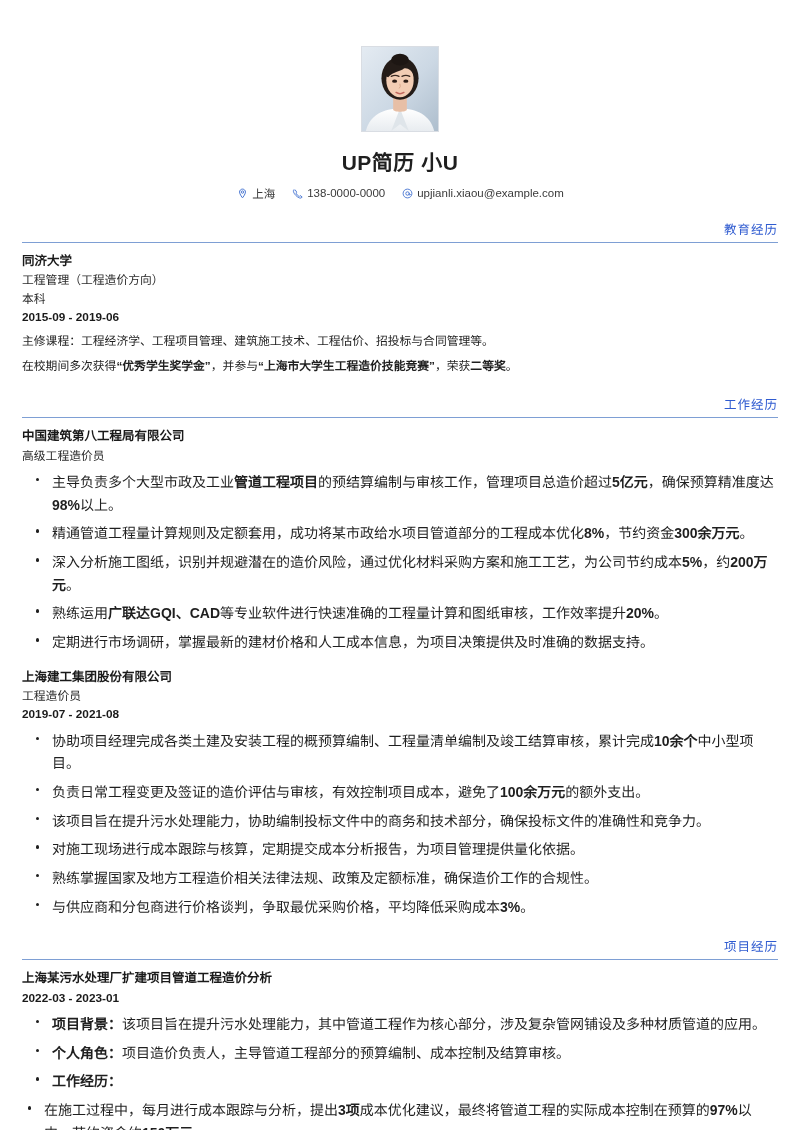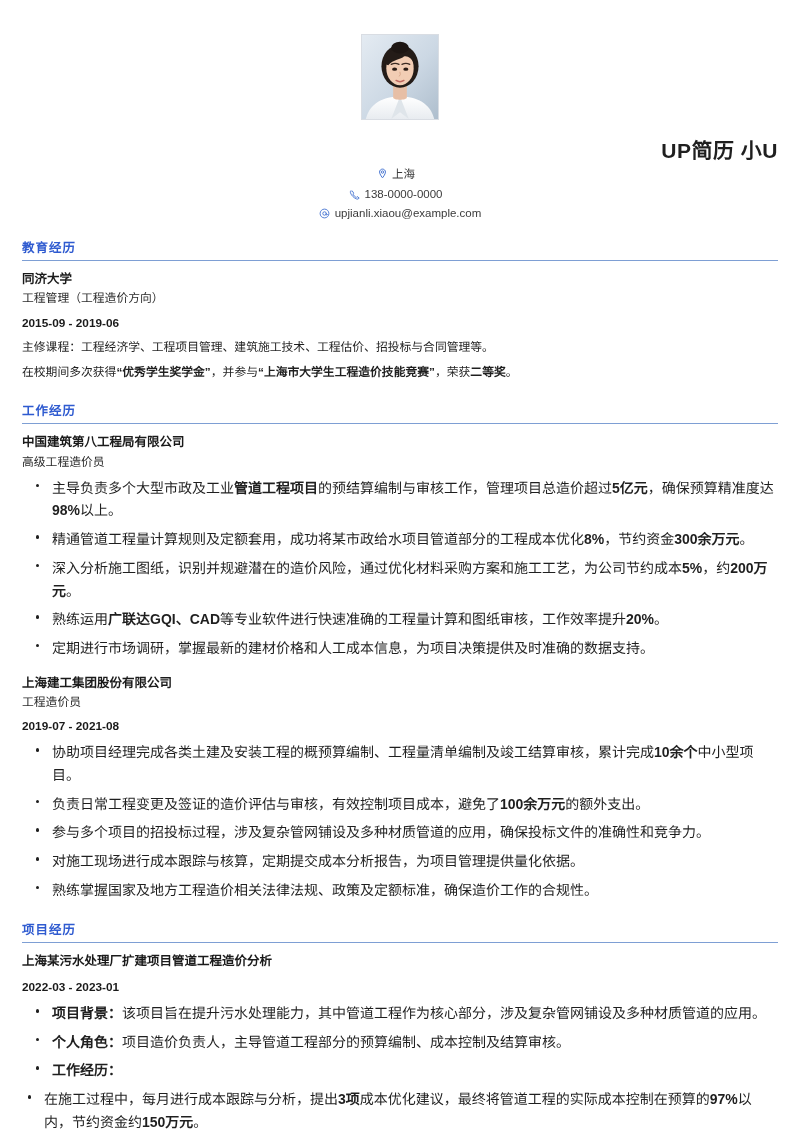--- a/index.html
+++ b/index.html
@@ -18,22 +18,22 @@
     margin: 0 auto;
     background: #ffffff;
     box-sizing: border-box;
     padding: 0 22px;
     position: relative;
     overflow: hidden;
   }
 
   
   .header {
-    padding-top: 34px;
-    text-align: right;
+    padding-top: 46px;
+    text-align: center;
   }
   .photo-wrap {
     width: 78px;
     height: 86px;
     margin: 0 auto;
     border: 1px solid #d9dde3;
     box-sizing: border-box;
     overflow: hidden;
     background: #c9d3de;
     position: relative;
@@ -41,29 +41,28 @@
   .photo-svg { display: block; width: 100%; height: 100%; }
 
   .name {
     font-size: 21px;
     font-weight: 700;
     color: #1f1f1f;
     margin-top: 14px;
     letter-spacing: .5px;
   }
   .contact {
-    margin-top: 1px;
+    margin-top: 9px;
     font-size: 11.5px;
     color: #3a3a3a;
     display: flex;
     justify-content: center;
     align-items: center;
     gap: 7px;
     flex-wrap: wrap;
-    flex-direction: column;
   }
   .contact-item {
     display: inline-flex;
     align-items: center;
     gap: 4px;
     margin-right: 9px;
   }
   .contact-item:last-child { margin-right: 0; }
   .c-icon {
     display: inline-flex;
@@ -71,23 +70,23 @@
     justify-content: center;
     width: 12px;
     height: 12px;
     color: #3366cc;
   }
   .c-icon svg { display: block; }
 
   
   .section { margin-top: 18px; }
   .section-title {
-    text-align: left;
+    text-align: right;
     color: #2f5bd0;
-    font-weight: 700;
+    font-weight: 400;
     font-size: 12.5px;
     letter-spacing: 1px;
     padding-bottom: 4px;
   }
   .section-rule {
     height: 0;
     border-top: 1.6px solid #7e9fd4;
     margin: 0 0 9px 0;
   }
 
@@ -103,21 +102,20 @@
   .entry-sub {
     font-size: 11.8px;
     color: #2b2b2b;
     line-height: 1.55;
   }
   .entry-date {
     font-size: 11.8px;
     font-weight: 700;
     color: #1a1a1a;
     line-height: 1.55;
-    margin-top: 6px;
   }
 
   .para {
     font-size: 11.8px;
     color: #1f1f1f;
     line-height: 1.62;
     margin-top: 6px;
   }
   .para:first-of-type { margin-top: 10px; }
 
@@ -242,20 +240,21 @@
     </div>
   </div>
 
   <div id="sections-root">
       <div class="section">
         <div class="section-title">教育经历</div>
         <div class="section-rule"></div>
         <div class="entry">
           <div class="entry-org">同济大学</div>
           <div class="entry-sub">工程管理（工程造价方向）</div>
+          <div class="entry-sub">本科</div>
           <div class="entry-date">2015-09 - 2019-06</div>
           <div class="para">主修课程：工程经济学、工程项目管理、建筑施工技术、工程估价、招投标与合同管理等。</div>
           <div class="para">在校期间多次获得<b>“优秀学生奖学金”</b>，并参与<b>“上海市大学生工程造价技能竞赛”</b>，荣获<b>二等奖</b>。</div>
         </div>
       </div>
       <div class="section">
         <div class="section-title">工作经历</div>
         <div class="section-rule"></div>
         <div class="entry">
           <div class="entry-org">中国建筑第八工程局有限公司</div>
@@ -268,23 +267,24 @@
             <li>定期进行市场调研，掌握最新的建材价格和人工成本信息，为项目决策提供及时准确的数据支持。</li>
           </ul>
         </div>
         <div class="entry">
           <div class="entry-org">上海建工集团股份有限公司</div>
           <div class="entry-sub">工程造价员</div>
           <div class="entry-date">2019-07 - 2021-08</div>
           <ul class="bullets">
             <li>协助项目经理完成各类土建及安装工程的概预算编制、工程量清单编制及竣工结算审核，累计完成<b>10余个</b>中小型项目。</li>
             <li>负责日常工程变更及签证的造价评估与审核，有效控制项目成本，避免了<b>100余万元</b>的额外支出。</li>
-            <li>参与多个项目的招投标过程，涉及复杂管网铺设及多种材质管道的应用，确保投标文件的准确性和竞争力。</li>
+            <li>该项目旨在提升污水处理能力，协助编制投标文件中的商务和技术部分，确保投标文件的准确性和竞争力。</li>
             <li>对施工现场进行成本跟踪与核算，定期提交成本分析报告，为项目管理提供量化依据。</li>
             <li>熟练掌握国家及地方工程造价相关法律法规、政策及定额标准，确保造价工作的合规性。</li>
+            <li>与供应商和分包商进行价格谈判，争取最优采购价格，平均降低采购成本<b>3%</b>。</li>
           </ul>
         </div>
       </div>
       <div class="section">
         <div class="section-title">项目经历</div>
         <div class="section-rule"></div>
         <div class="entry">
           <div class="entry-org">上海某污水处理厂扩建项目管道工程造价分析</div>
           <div class="entry-date">2022-03 - 2023-01</div>
           <ul class="bullets">

